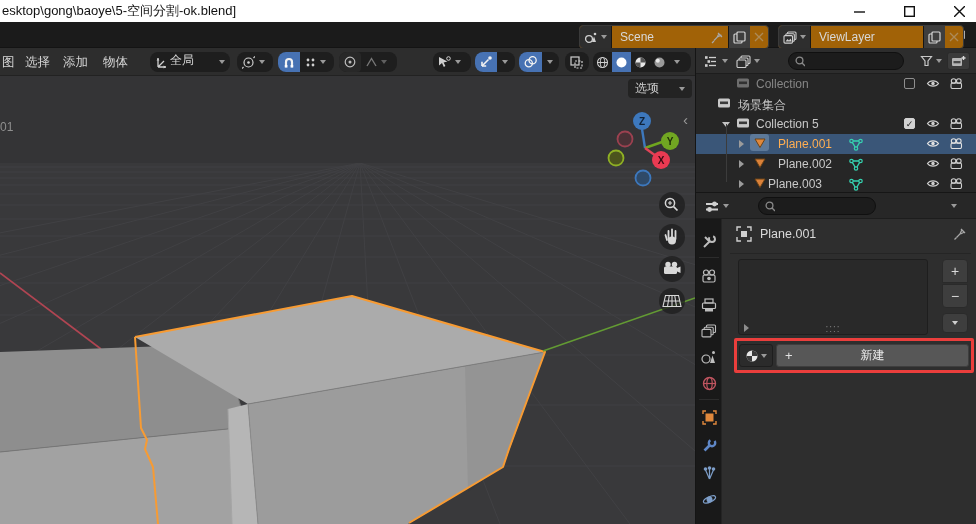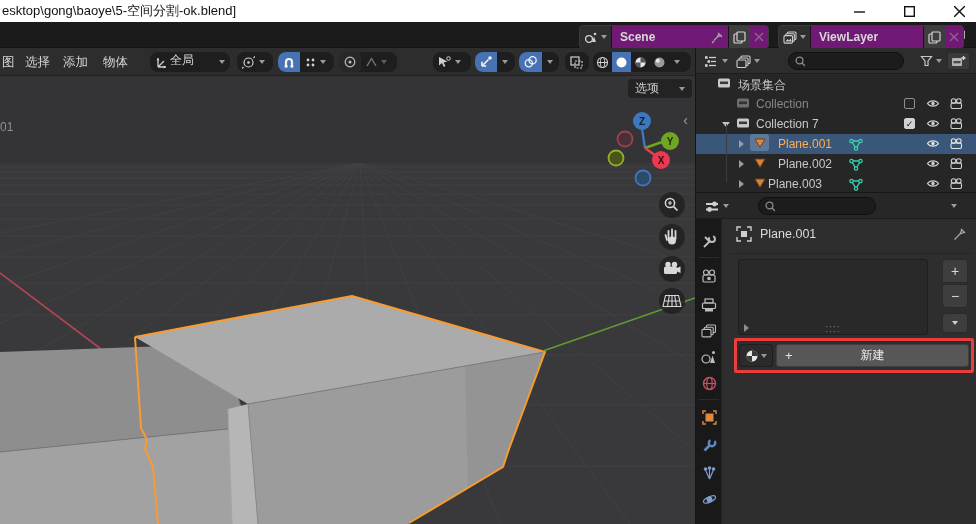--- a/index.html
+++ b/index.html
@@ -18,21 +18,21 @@
   #win-controls { position:absolute; right:6px; top:0; height:22px; display:flex; align-items:center; gap:28px; }
   .winbtn { width:22px; height:18px; display:flex; align-items:center; justify-content:center; cursor:default; }
 
   
   #menubar { position:absolute; left:0; top:22px; width:976px; height:26px; background:#1b1b1b; display:flex; align-items:center; border-bottom:1px solid #141414;justify-content:flex-end; }
   #menu-help { color:#c2c2c2; padding:0 10px; font-size:12.5px; }
   #workspaces { display:flex; align-items:center; margin-left:18px; gap:2px; }
   .ws-tab { color:#9d9d9d; font-size:12.5px; padding:4px 10px; border-radius:4px; white-space:nowrap; }
   .ws-tab.active { background:#3f3f3f; color:#e9e9e9; }
   #menubar-right { position:absolute; right:12px; top:3px; display:flex; gap:9px; }
-  .id-widget { height:24px; display:flex; align-items:center; background:#701a75; border:1px solid #3a3a3a; border-radius:4px; overflow:hidden;font-weight:bold; }
+  .id-widget { height:24px; display:flex; align-items:center; background:#a16207; border:1px solid #3a3a3a; border-radius:4px; overflow:hidden; }
   .id-iconseg { height:100%; background:#2e2e2e; display:flex; align-items:center; padding:0 4px; gap:3px; border-right:1px solid #161616; }
   .id-label { padding:0 8px; color:#d8d8d8; font-size:12px; flex:1; }
   .id-btn { height:100%; display:flex; align-items:center; padding:0 4px; }
   .id-btn.raised { background:#3e3e3e; border-left:1px solid #161616; }
   .dim { opacity:.45; }
 
   
   #viewport { position:absolute; left:0; top:48px; width:695px; height:476px; }
   #right-col { position:absolute; left:695px; top:48px; width:281px; height:476px; border-left:1px solid #151515; }
 
@@ -486,63 +486,63 @@
         <span class="ohbtn" style="left:251px;background:#3b3b3b;border-radius:3px;border:1px solid #2a2a2a">
           <svg width="15" height="13">
               <rect x="1" y="3" width="10" height="8" rx="1" fill="#b5b5b5"></rect>
               <rect x="2.5" y="6" width="7" height="2.3" fill="#4a4a4a"></rect>
               <path d="M12.5,1 L12.5,5 M10.5,3 L14.5,3" stroke="#d9d9d9" stroke-width="1.4"></path>
             </svg>
         </span>
       </div>
 
       <div style="position:relative">
+        <div class="o-row muted">
+          <span class="rowicon" style="left:40px;opacity:.55">
+            <svg width="14" height="12">
+                <rect x="1" y="1.5" width="12" height="9" rx="1.5" fill="#a9a9a9"></rect>
+                <rect x="3" y="4.5" width="8" height="2.6" fill="#3a3a3a"></rect>
+              </svg>
+          </span>
+          <span class="nm" style="left:60px">Collection</span>
+          <span class="cbox" style="left:208px"></span>
+          <span class="rsticon" style="left:230px">
+            <svg width="14" height="11">
+                <path d="M1.5,5.5 C3.8,2 10.2,2 12.5,5.5 C10.2,9 3.8,9 1.5,5.5 Z" fill="none" stroke="#cfcfcf" stroke-width="1.2"></path>
+                <circle cx="7" cy="5.5" r="1.7" fill="#cfcfcf"></circle>
+              </svg>
+          </span>
+          <span class="rsticon" style="left:253px">
+            <svg width="14" height="11">
+                <circle cx="4.6" cy="3" r="2.3" fill="none" stroke="#cfcfcf" stroke-width="1.1"></circle>
+                <circle cx="9.8" cy="3" r="2.3" fill="none" stroke="#cfcfcf" stroke-width="1.1"></circle>
+                <rect x="2" y="5" width="10.5" height="5.5" rx="1.4" fill="none" stroke="#cfcfcf" stroke-width="1.1"></rect>
+              </svg>
+          </span>
+        </div>
+
         <div class="o-row">
           <span class="rowicon" style="left:21px">
             <svg width="14" height="12">
                 <rect x="1" y="1.5" width="12" height="9" rx="1.5" fill="#c9c9c9"></rect>
                 <rect x="3" y="4.5" width="8" height="2.6" fill="#3a3a3a"></rect>
               </svg>
           </span>
           <span class="nm" style="left:42px">场景集合</span>
-        </div>
-
-        <div class="o-row muted">
-          <span class="rowicon" style="left:40px;opacity:.55">
-            <svg width="14" height="12">
-                <rect x="1" y="1.5" width="12" height="9" rx="1.5" fill="#a9a9a9"></rect>
-                <rect x="3" y="4.5" width="8" height="2.6" fill="#3a3a3a"></rect>
-              </svg>
-          </span>
-          <span class="nm" style="left:60px">Collection</span>
-          <span class="cbox" style="left:208px"></span>
-          <span class="rsticon" style="left:230px">
-            <svg width="14" height="11">
-                <path d="M1.5,5.5 C3.8,2 10.2,2 12.5,5.5 C10.2,9 3.8,9 1.5,5.5 Z" fill="none" stroke="#cfcfcf" stroke-width="1.2"></path>
-                <circle cx="7" cy="5.5" r="1.7" fill="#cfcfcf"></circle>
-              </svg>
-          </span>
-          <span class="rsticon" style="left:253px">
-            <svg width="14" height="11">
-                <circle cx="4.6" cy="3" r="2.3" fill="none" stroke="#cfcfcf" stroke-width="1.1"></circle>
-                <circle cx="9.8" cy="3" r="2.3" fill="none" stroke="#cfcfcf" stroke-width="1.1"></circle>
-                <rect x="2" y="5" width="10.5" height="5.5" rx="1.4" fill="none" stroke="#cfcfcf" stroke-width="1.1"></rect>
-              </svg>
-          </span>
         </div>
 
         <div class="o-row">
           <span class="caret-d" style="left:26px"></span>
           <span class="rowicon" style="left:40px">
             <svg width="14" height="12">
                 <rect x="1" y="1.5" width="12" height="9" rx="1.5" fill="#c9c9c9"></rect>
                 <rect x="3" y="4.5" width="8" height="2.6" fill="#3a3a3a"></rect>
               </svg>
           </span>
-          <span class="nm" style="left:60px">Collection 7</span>
+          <span class="nm" style="left:60px">Collection 5</span>
           <span class="cbox checked" style="left:208px">✓</span>
           <span class="rsticon" style="left:230px">
             <svg width="14" height="11">
                 <path d="M1.5,5.5 C3.8,2 10.2,2 12.5,5.5 C10.2,9 3.8,9 1.5,5.5 Z" fill="none" stroke="#cfcfcf" stroke-width="1.2"></path>
                 <circle cx="7" cy="5.5" r="1.7" fill="#cfcfcf"></circle>
               </svg>
           </span>
           <span class="rsticon" style="left:253px">
             <svg width="14" height="11">
                 <circle cx="4.6" cy="3" r="2.3" fill="none" stroke="#cfcfcf" stroke-width="1.1"></circle>

